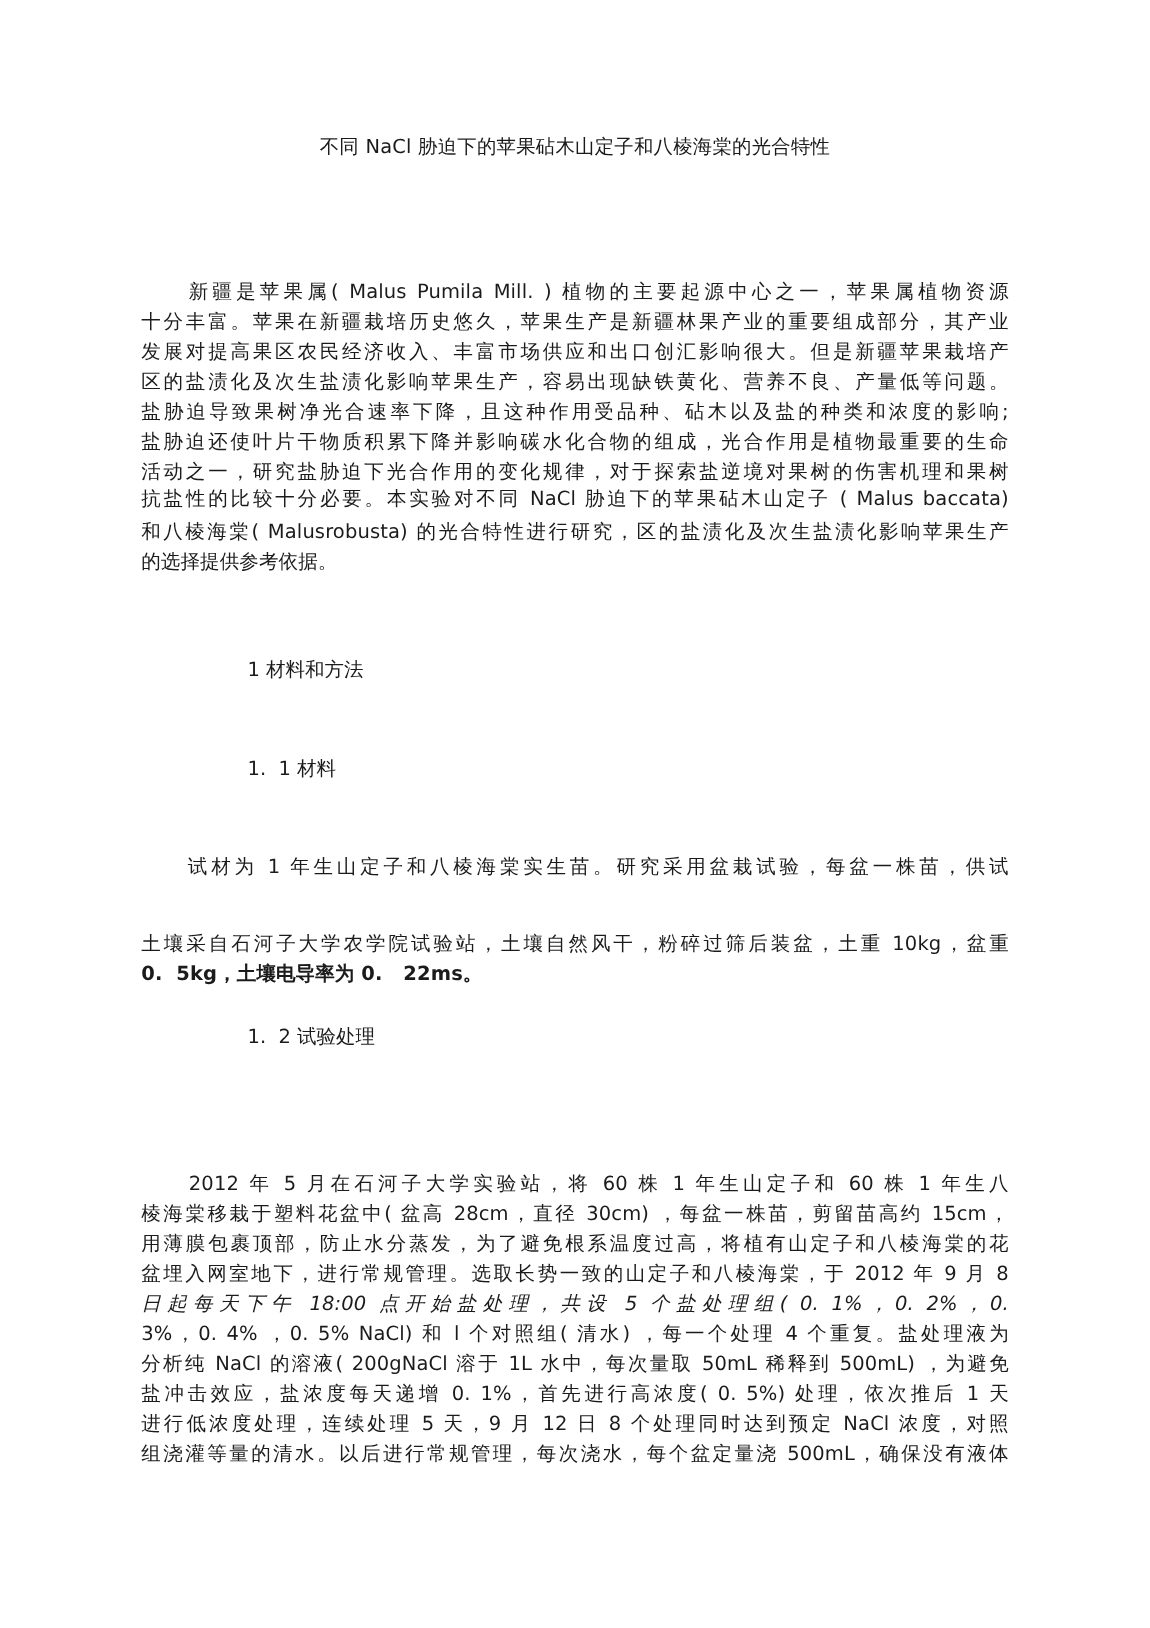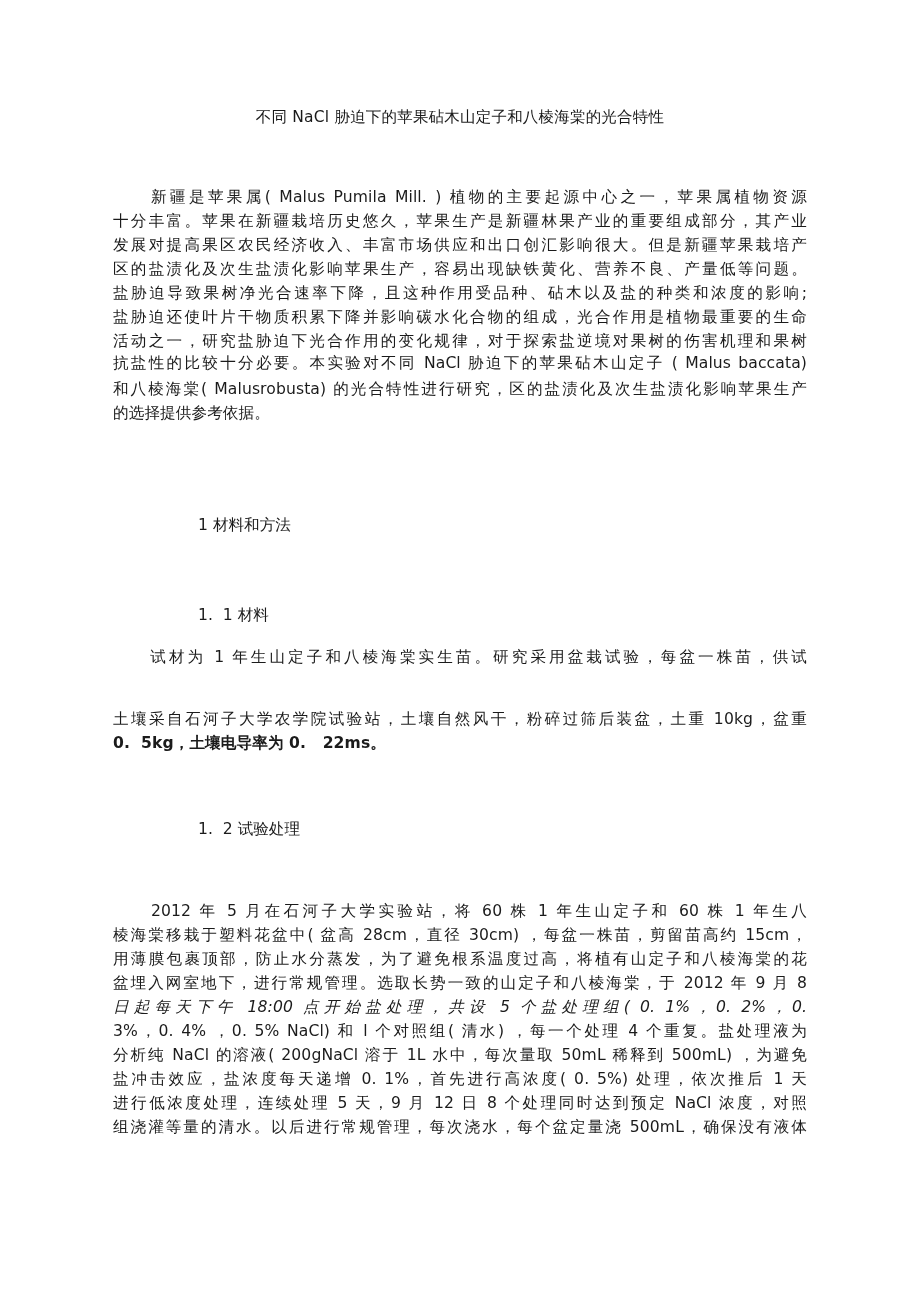--- a/index.html
+++ b/index.html
@@ -51,20 +51,21 @@
   
   .tline {
     position: absolute;
     left: 0;
     width: 694px;
     font-size: 15.6px;
     line-height: 22px;
     color: #1b1b1b;
     white-space: pre;
     letter-spacing: 0.1px;
+    margin-top: 36px;
   }
   .tline.just {
     text-align: justify;
     text-align-last: justify;
     white-space: normal;
   }
 
   .heading {
     position: absolute;
     left: 85px;
@@ -87,21 +88,21 @@
     <div class="tline just" style="top:210px;">十分丰富。苹果在新疆栽培历史悠久，苹果生产是新疆林果产业的重要组成部分，其产业</div>
     <div class="tline just" style="top:234px;">发展对提高果区农民经济收入、丰富市场供应和出口创汇影响很大。但是新疆苹果栽培产</div>
     <div class="tline just" style="top:258px;">区的盐渍化及次生盐渍化影响苹果生产，容易出现缺铁黄化、营养不良、产量低等问题。</div>
     <div class="tline just" style="top:282px;">盐胁迫导致果树净光合速率下降，且这种作用受品种、砧木以及盐的种类和浓度的影响;</div>
     <div class="tline just" style="top:306px;">盐胁迫还使叶片干物质积累下降并影响碳水化合物的组成，光合作用是植物最重要的生命</div>
     <div class="tline just" style="top:330px;">活动之一，研究盐胁迫下光合作用的变化规律，对于探索盐逆境对果树的伤害机理和果树</div>
     <div class="tline just" style="top:352px;">抗盐性的比较十分必要。本实验对不同  NaCl  胁迫下的苹果砧木山定子  ( Malus baccata)</div>
     <div class="tline just" style="top:378px;">和八棱海棠( Malusrobusta)  的光合特性进行研究，区的盐渍化及次生盐渍化影响苹果生产</div>
     <div class="tline" style="top:402px;">的选择提供参考依据。</div>
 
-    <div class="heading" style="top:514px;">1 材料和方法</div>
+    <div class="heading" style="top:525px;">1 材料和方法</div>
 
     <div class="heading" style="top:604px;">1.  1 材料</div>
 
     <div class="tline just" style="top:646px;">　　试材为 1 年生山定子和八棱海棠实生苗。研究采用盆栽试验，每盆一株苗，供试</div>
     <div class="tline just" style="top:708px;">土壤采自石河子大学农学院试验站，土壤自然风干，粉碎过筛后装盆，土重    10kg，盆重</div>
     <div class="tline" style="top:732px;font-weight:bold;">0.  5kg，土壤电导率为 0.   22ms。</div>
 
     <div class="heading" style="top:818px;">1.  2 试验处理</div>
 
     <div class="tline just" style="top:900px;">　　2012 年 5 月在石河子大学实验站，将 60 株 1 年生山定子和 60 株 1 年生八</div>

